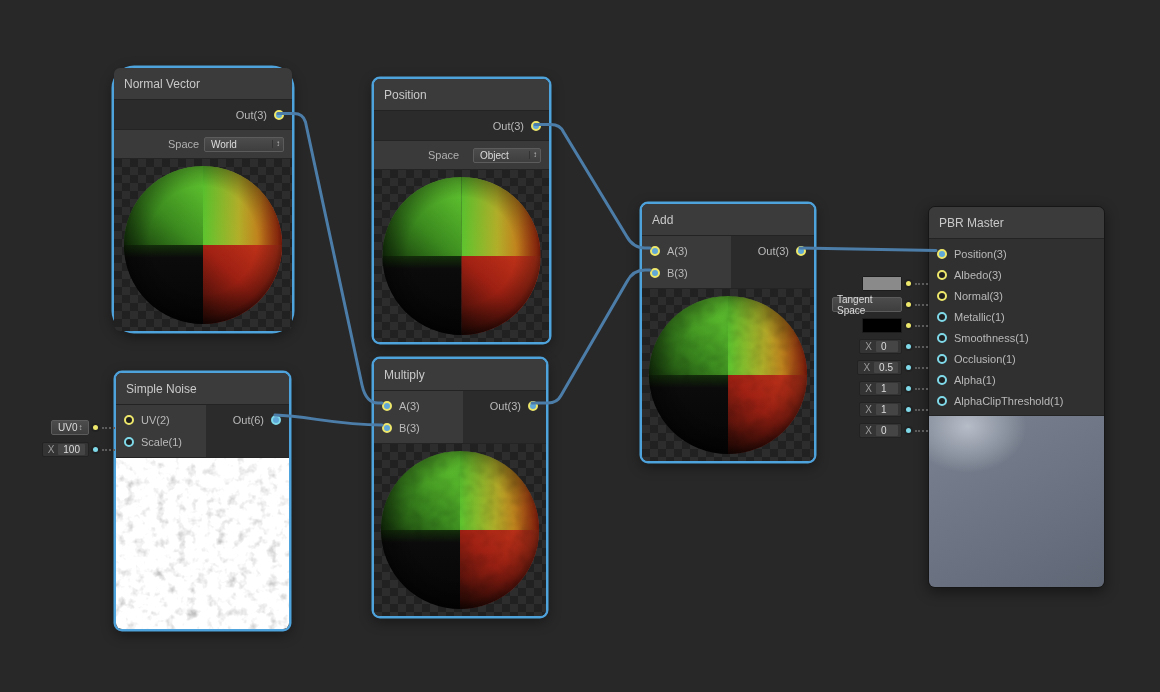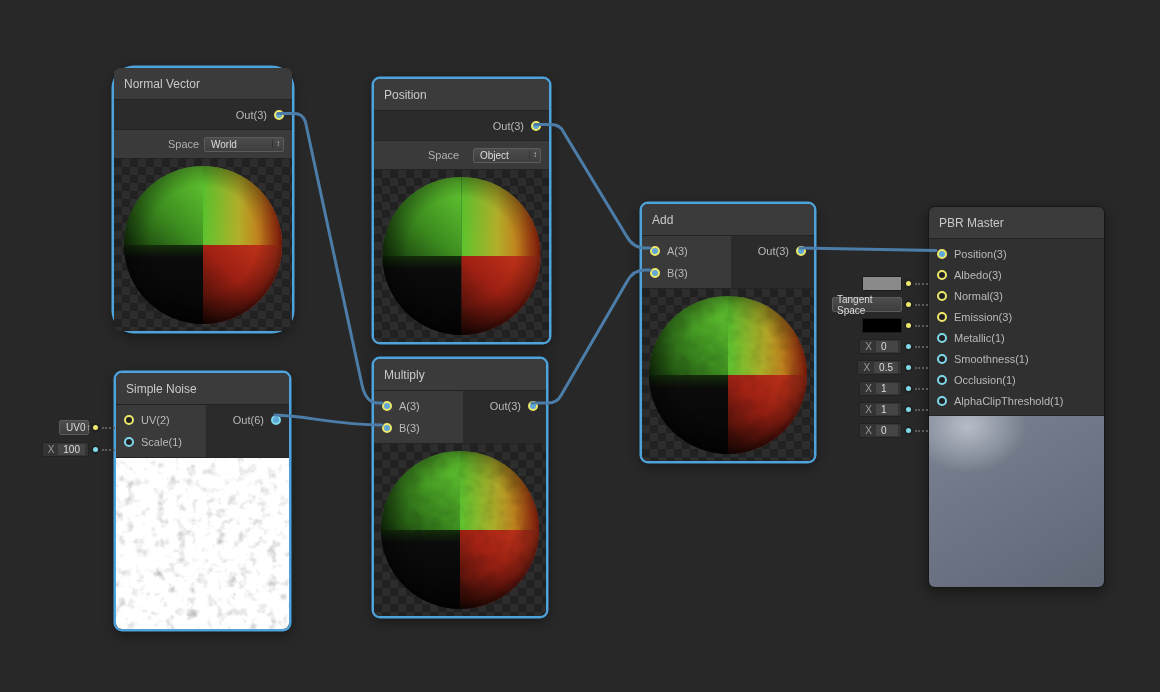--- a/index.html
+++ b/index.html
@@ -252,21 +252,21 @@
     </div>
   </div>
   <div class="preview" style="height:171px;background:#111;">
     <svg viewBox="0 0 100 100" preserveAspectRatio="none">
       <rect x="0" y="0" width="100" height="100" filter="url(#fGrain)"></rect>
     </svg>
   </div>
 </div>
 
 <div class="ext" style="left:35px;top:407px;width:80px;">
-  <div class="dd" style="width:30px;padding-right:8px;">
+  <div class="dd" style="width:38px;padding-right:8px;">
     <span>UV0</span>
     <span class="arrow" style="border:none;margin-left:1px;padding-left:0;">↕</span>
   </div>
   <span class="mdot"></span>
   <span class="stub"></span>
 </div>
 <div class="ext" style="left:35px;top:429px;width:80px;">
   <div class="ff">
     <span class="x">X</span>
     <span class="val">100</span>
@@ -344,34 +344,34 @@
     </div>
     <div class="prow">
       <span class="port"></span>
       <span class="plabel">Albedo(3)</span>
     </div>
     <div class="prow">
       <span class="port"></span>
       <span class="plabel">Normal(3)</span>
     </div>
     <div class="prow">
-      <span class="port"></span>
-      <span class="plabel">Emission(3)</span>
-    </div>
-    <div class="prow">
       <span class="port f"></span>
       <span class="plabel">Metallic(1)</span>
     </div>
     <div class="prow">
       <span class="port f"></span>
       <span class="plabel">Smoothness(1)</span>
     </div>
     <div class="prow">
       <span class="port f"></span>
       <span class="plabel">Occlusion(1)</span>
+    </div>
+    <div class="prow">
+      <span class="port f"></span>
+      <span class="plabel">Alpha(1)</span>
     </div>
     <div class="prow">
       <span class="port f"></span>
       <span class="plabel">AlphaClipThreshold(1)</span>
     </div>
   </div>
   <div class="pbr-preview"></div>
 </div>
 
 <div class="ext" style="left:818px;top:263px;width:110px;">

